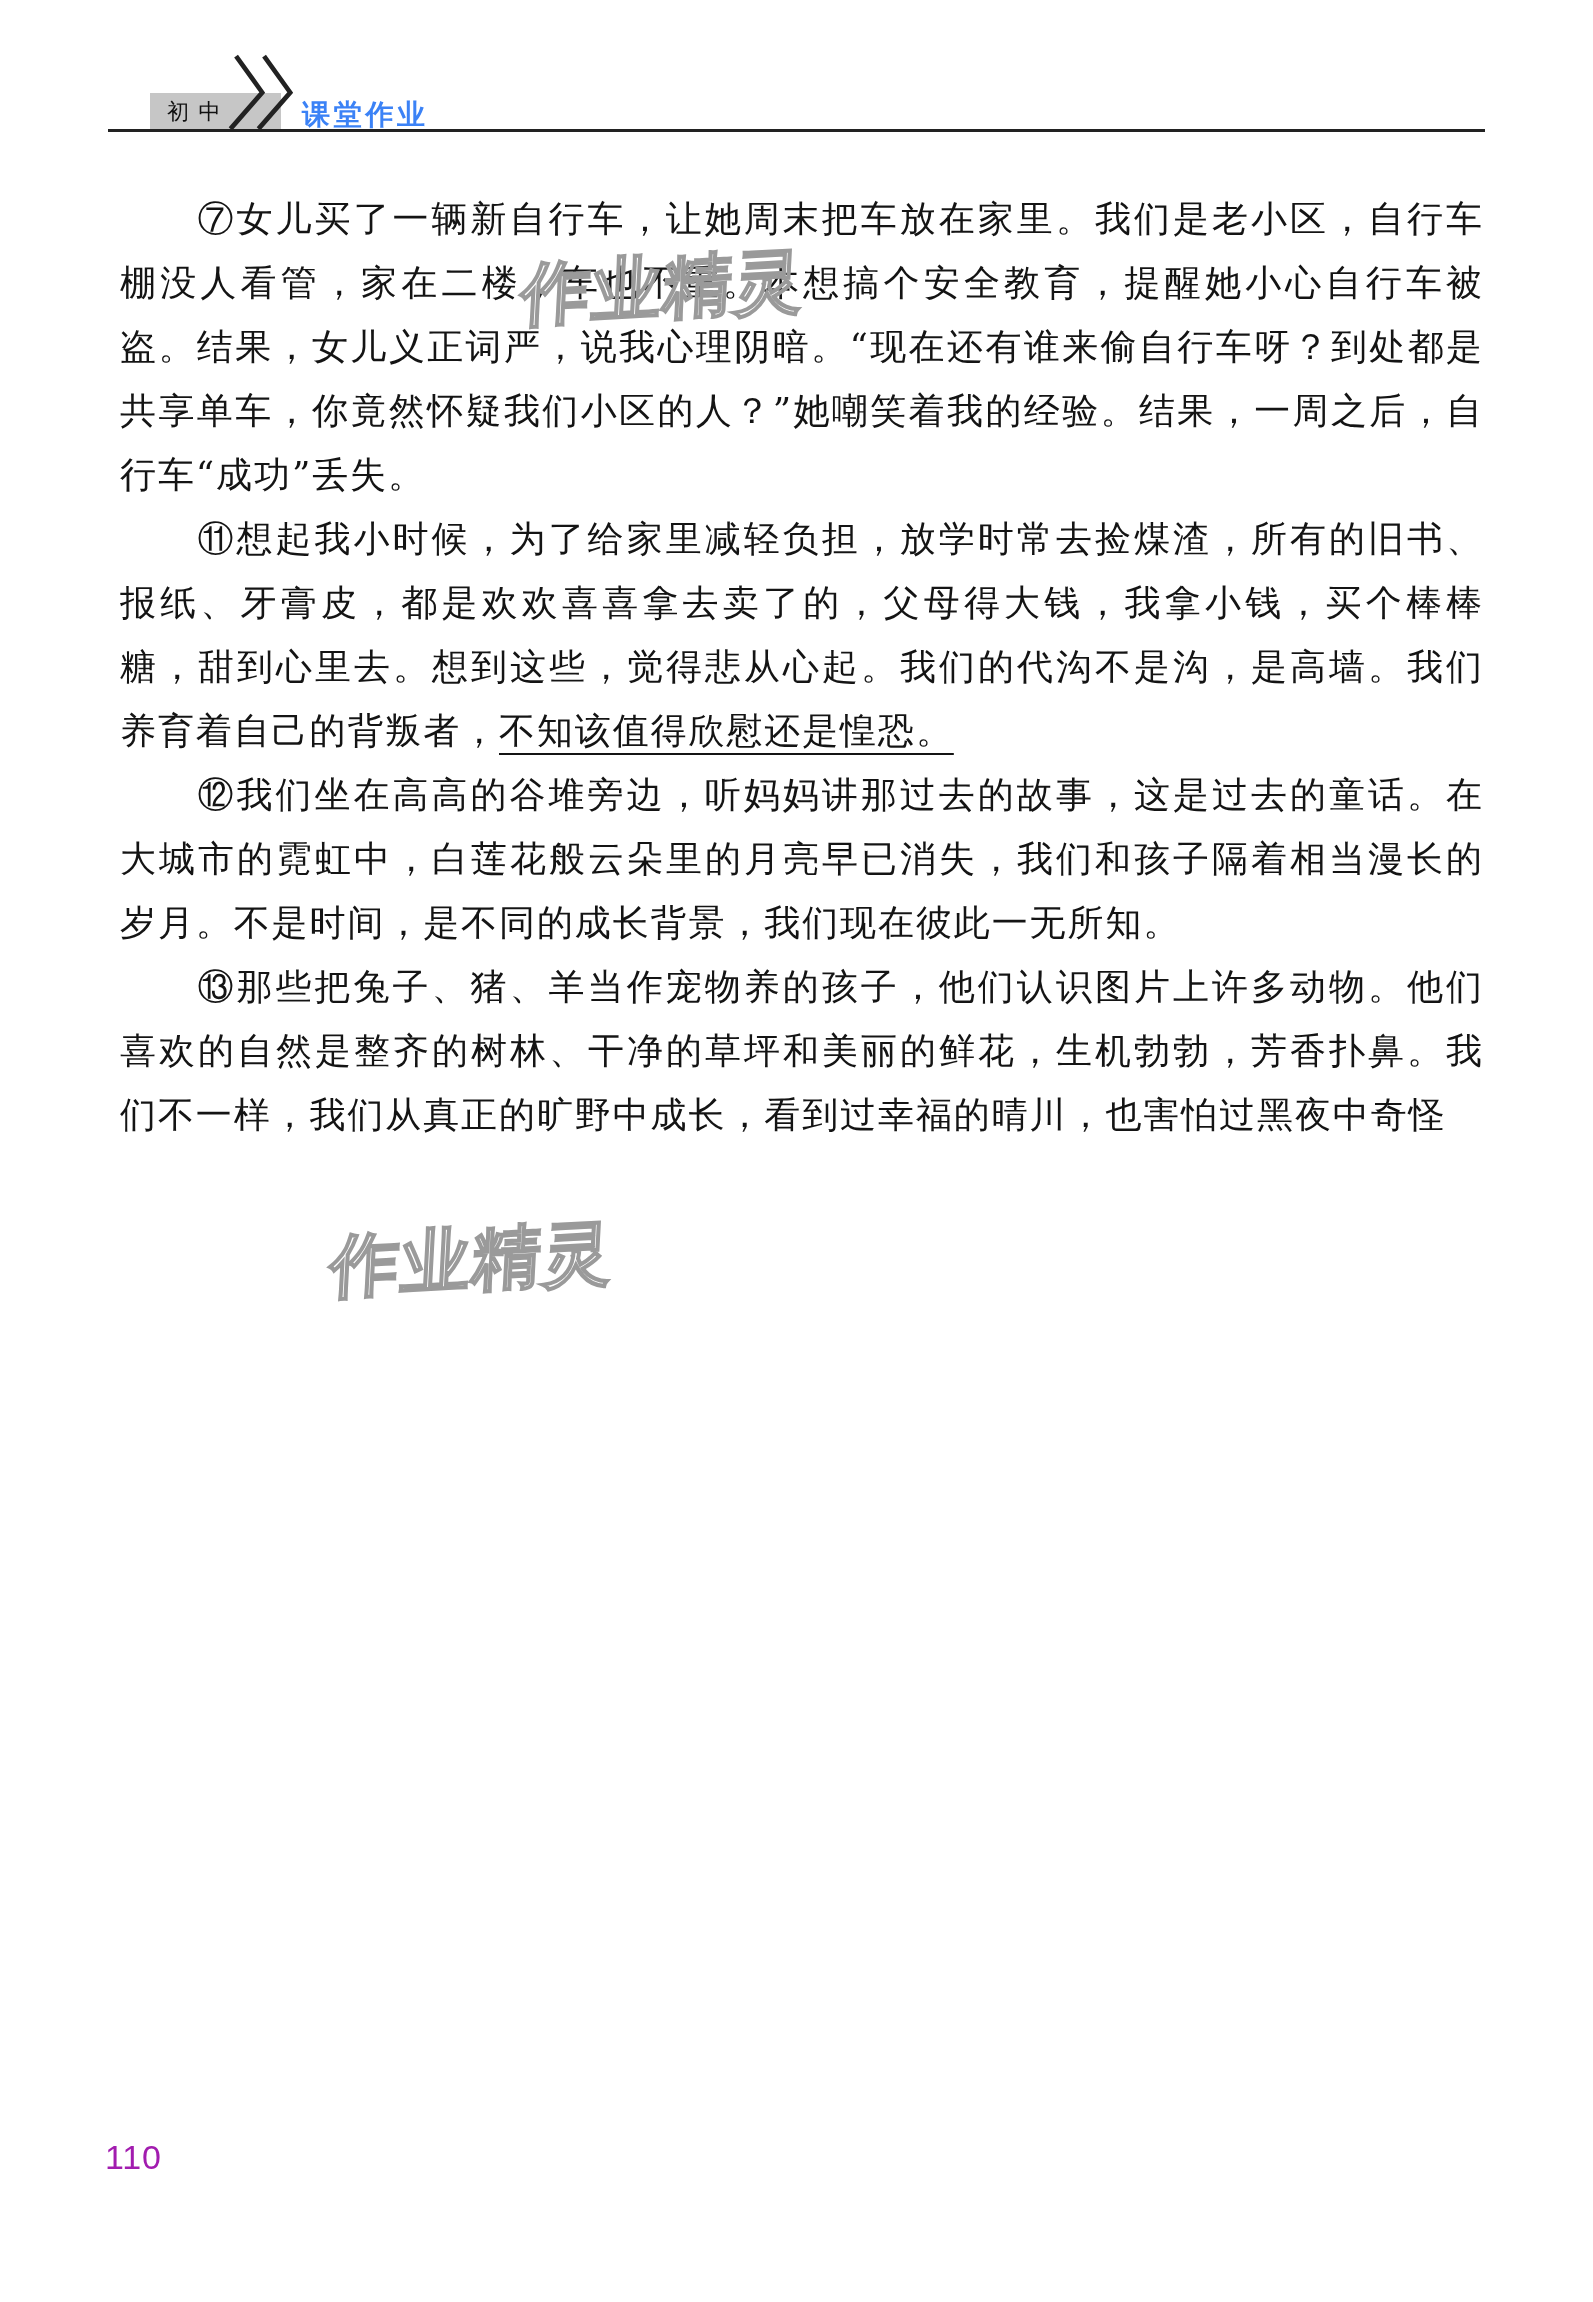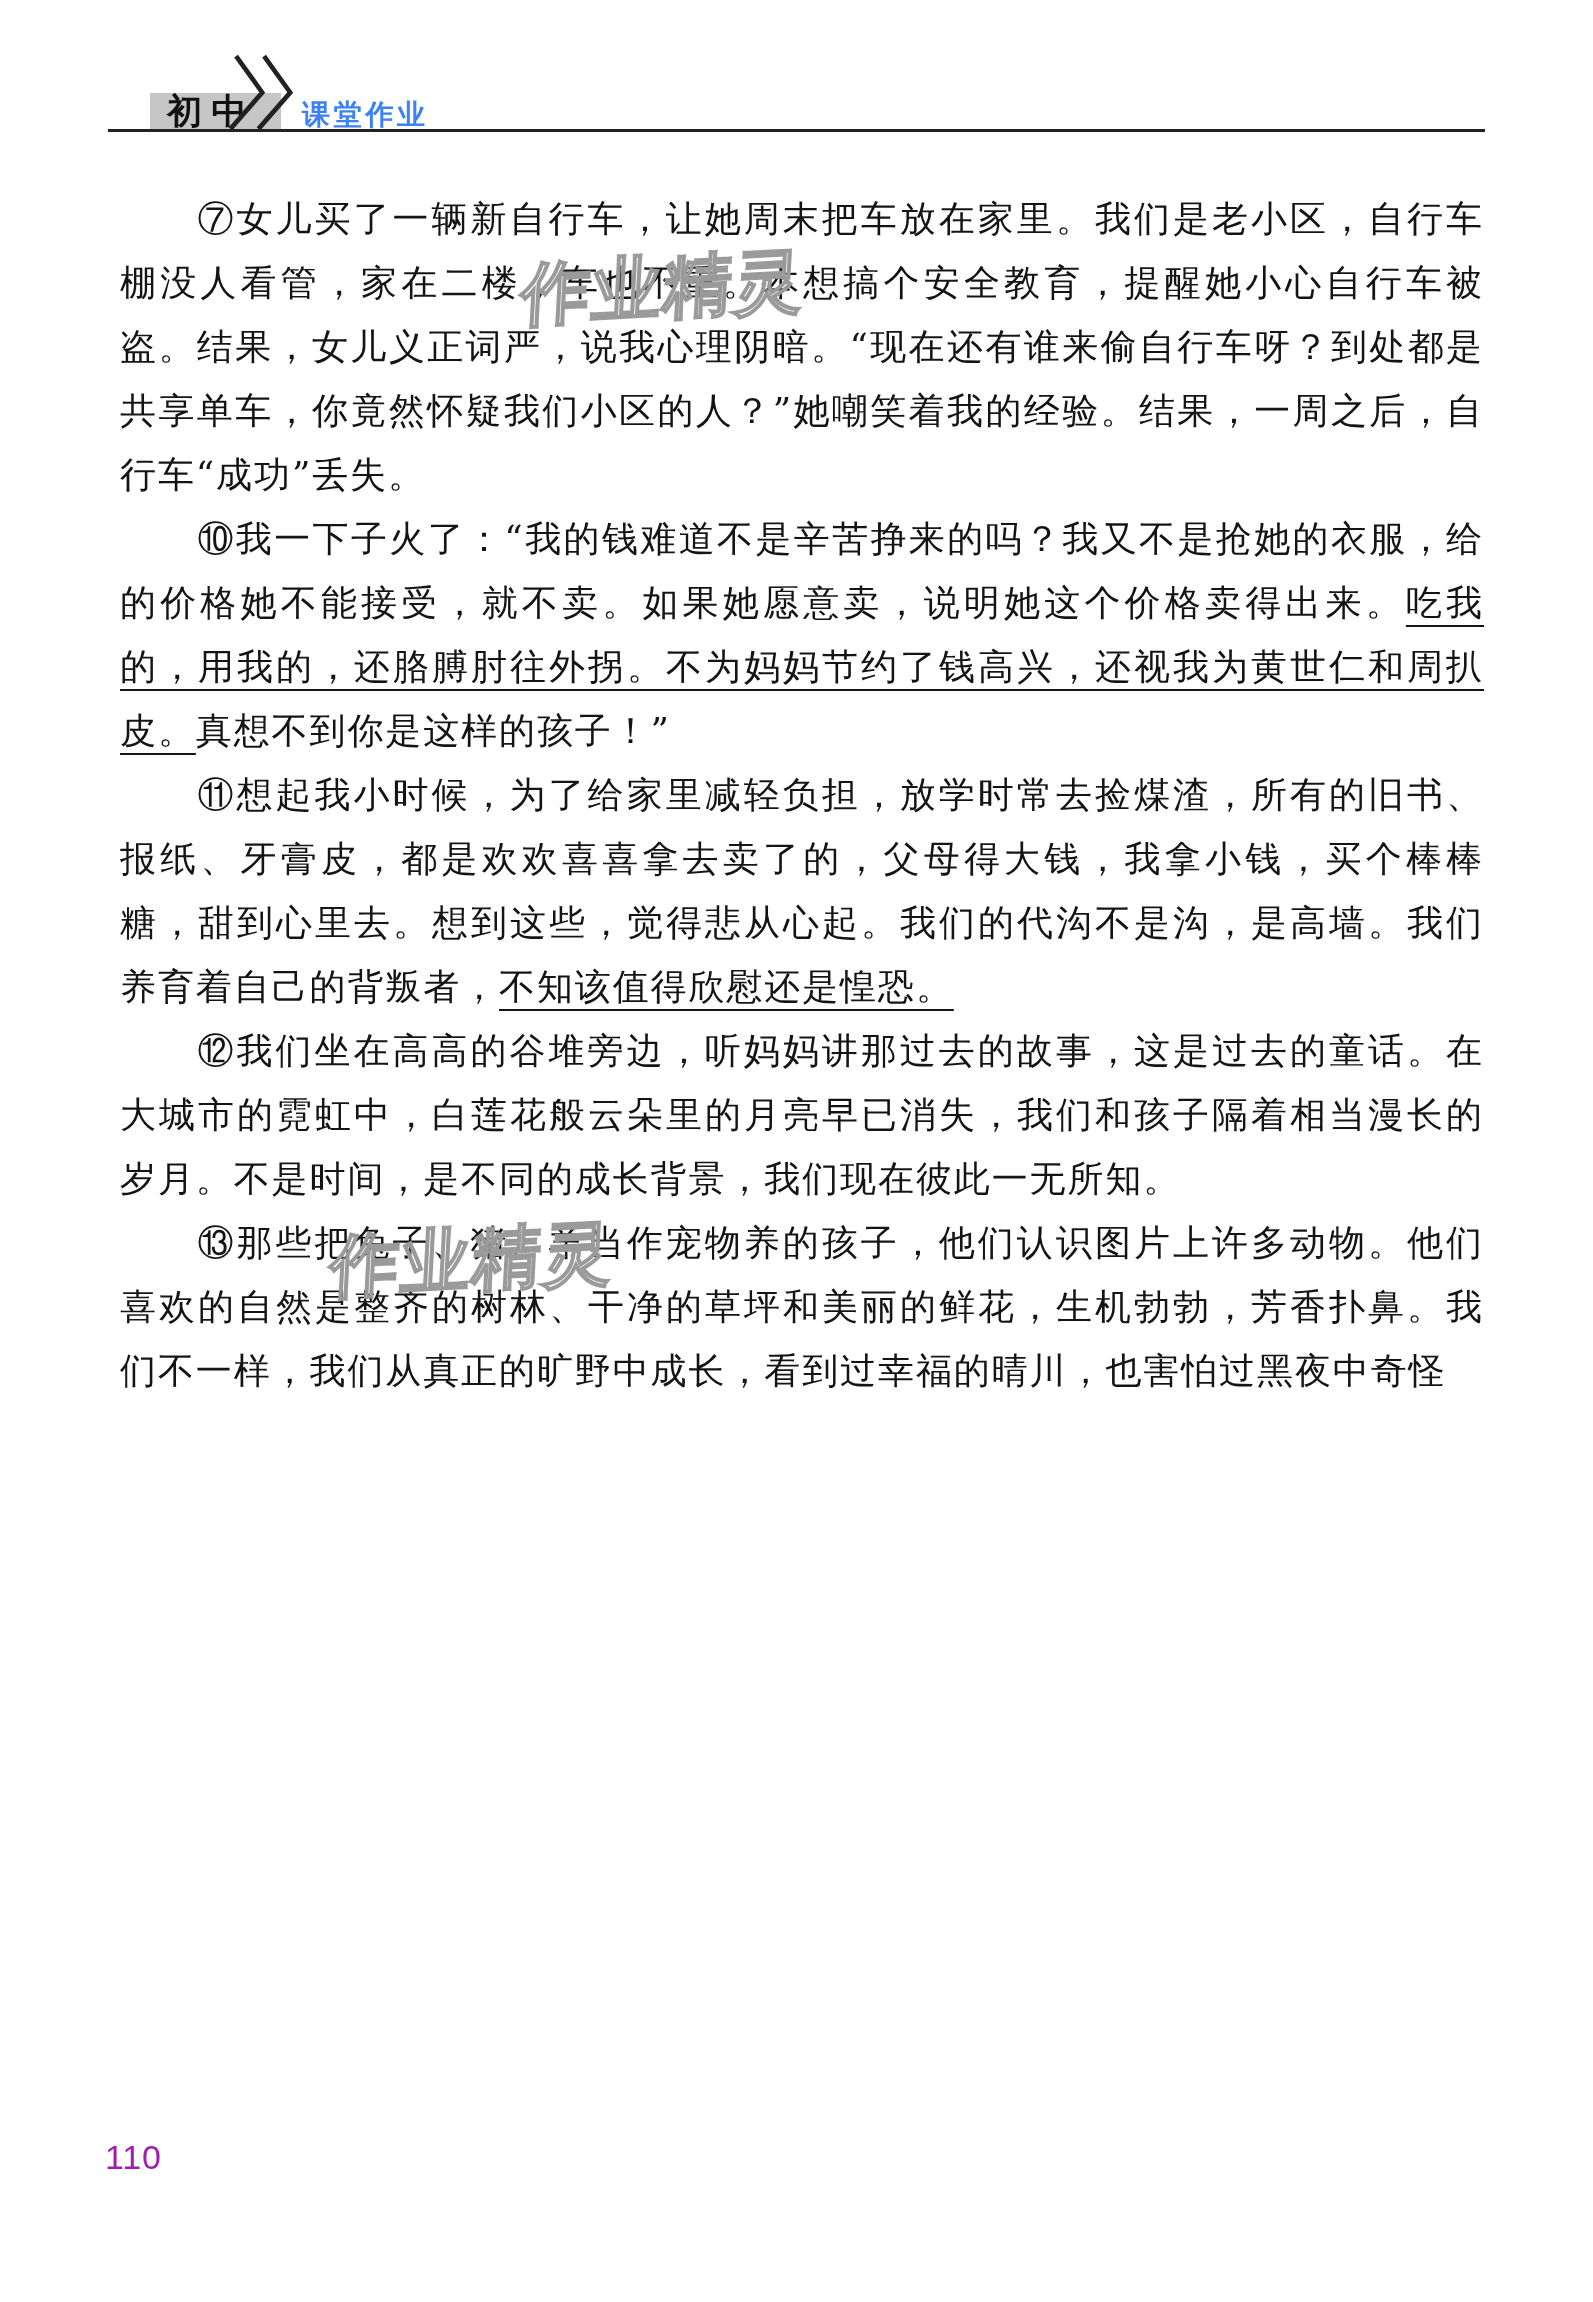--- a/index.html
+++ b/index.html
@@ -16,21 +16,21 @@
   
   .header { position: absolute; left: 0; top: 0; width: 1594px; height: 136px; }
   .header-badge {
     position: absolute; left: 150px; top: 93px; width: 131px; height: 37px;
     background: #c6c6c6;
     display: flex; align-items: center; justify-content: flex-start;
     padding-left: 17px;
   }
   .header-badge span {
     font-family: "Liberation Sans", sans-serif;
-    font-weight: bold; font-size: 35px; letter-spacing: 9.4px; color: #111;
+    font-weight: normal; font-size: 22px; letter-spacing: 9.4px; color: #111;
   }
   .header-chevron { position: absolute; left: 223px; top: 54px; width: 84px; height: 77px; }
   .header-title {
     position: absolute; left: 302px; top: 96px;
     font-family: "Liberation Sans", sans-serif;
     font-weight: bold; font-size: 28px; letter-spacing: 3.7px; color: #3b82f6;
   }
   .header-rule {
     position: absolute; left: 108px; top: 129px; width: 1377px; height: 2.8px;
     background: #222;
@@ -87,21 +87,20 @@
   <svg class="header-chevron" viewBox="0 0 90 82">
     <path d="M8 80 L42 41 L14 2" fill="none" stroke="#222" stroke-width="5"></path>
     <path d="M38 80 L72 41 L44 2" fill="none" stroke="#222" stroke-width="5"></path>
   </svg>
   <div class="header-title">课堂作业</div>
   <div class="header-rule"></div>
 </div>
 
 <div class="passage">
     <p class="para indent"><span>⑦女儿买了一辆新自行车，让她周末把车放在家里。我们是老小区，自行车棚没人看管，家在二楼，车也不重。本想搞个安全教育，提醒她小心自行车被盗。结果，女儿义正词严，说我心理阴暗。“现在还有谁来偷自行车呀？到处都是共享单车，你竟然怀疑我们小区的人？”她嘲笑着我的经验。结果，一周之后，自行车“成功”丢失。</span></p>
-    <p class="para indent"><span>⑩我一下子火了：“我的钱难道不是辛苦挣来的吗？我又不是抢她的衣服，给的价格她不能接受，就不卖。如果她愿意卖，说明她这个价格卖得出来。</span><span class="u">吃我的，用我的，还胳膊肘往外拐。不为妈妈节约了钱高兴，还视我为黄世仁和周扒皮。</span><span>真想不到你是这样的孩子！”</span></p>
     <p class="para indent"><span>⑪想起我小时候，为了给家里减轻负担，放学时常去捡煤渣，所有的旧书、报纸、牙膏皮，都是欢欢喜喜拿去卖了的，父母得大钱，我拿小钱，买个棒棒糖，甜到心里去。想到这些，觉得悲从心起。我们的代沟不是沟，是高墙。我们养育着自己的背叛者，</span><span class="u">不知该值得欣慰还是惶恐。</span></p>
     <p class="para indent"><span>⑫我们坐在高高的谷堆旁边，听妈妈讲那过去的故事，这是过去的童话。在大城市的霓虹中，白莲花般云朵里的月亮早已消失，我们和孩子隔着相当漫长的岁月。不是时间，是不同的成长背景，我们现在彼此一无所知。</span></p>
     <p class="para indent"><span>⑬那些把兔子、猪、羊当作宠物养的孩子，他们认识图片上许多动物。他们喜欢的自然是整齐的树林、干净的草坪和美丽的鲜花，生机勃勃，芳香扑鼻。我们不一样，我们从真正的旷野中成长，看到过幸福的晴川，也害怕过黑夜中奇怪</span></p>
   </div>
 
 <div class="watermark watermark-1">作业精灵</div>
 <div class="watermark watermark-2">作业精灵</div>
 
 <div class="page-number">110</div>
 

